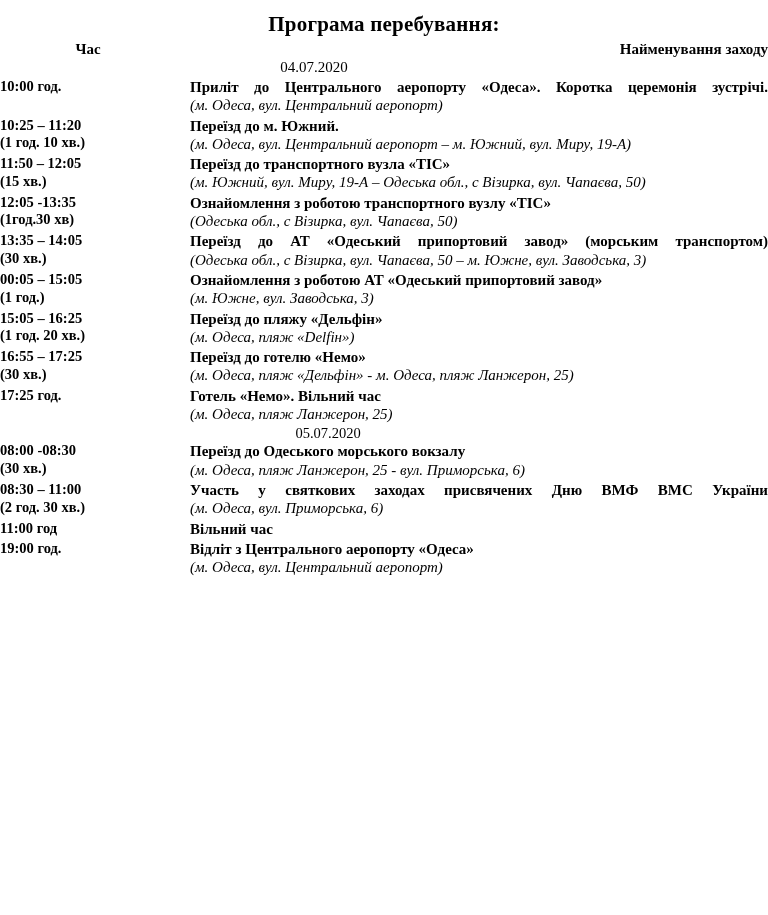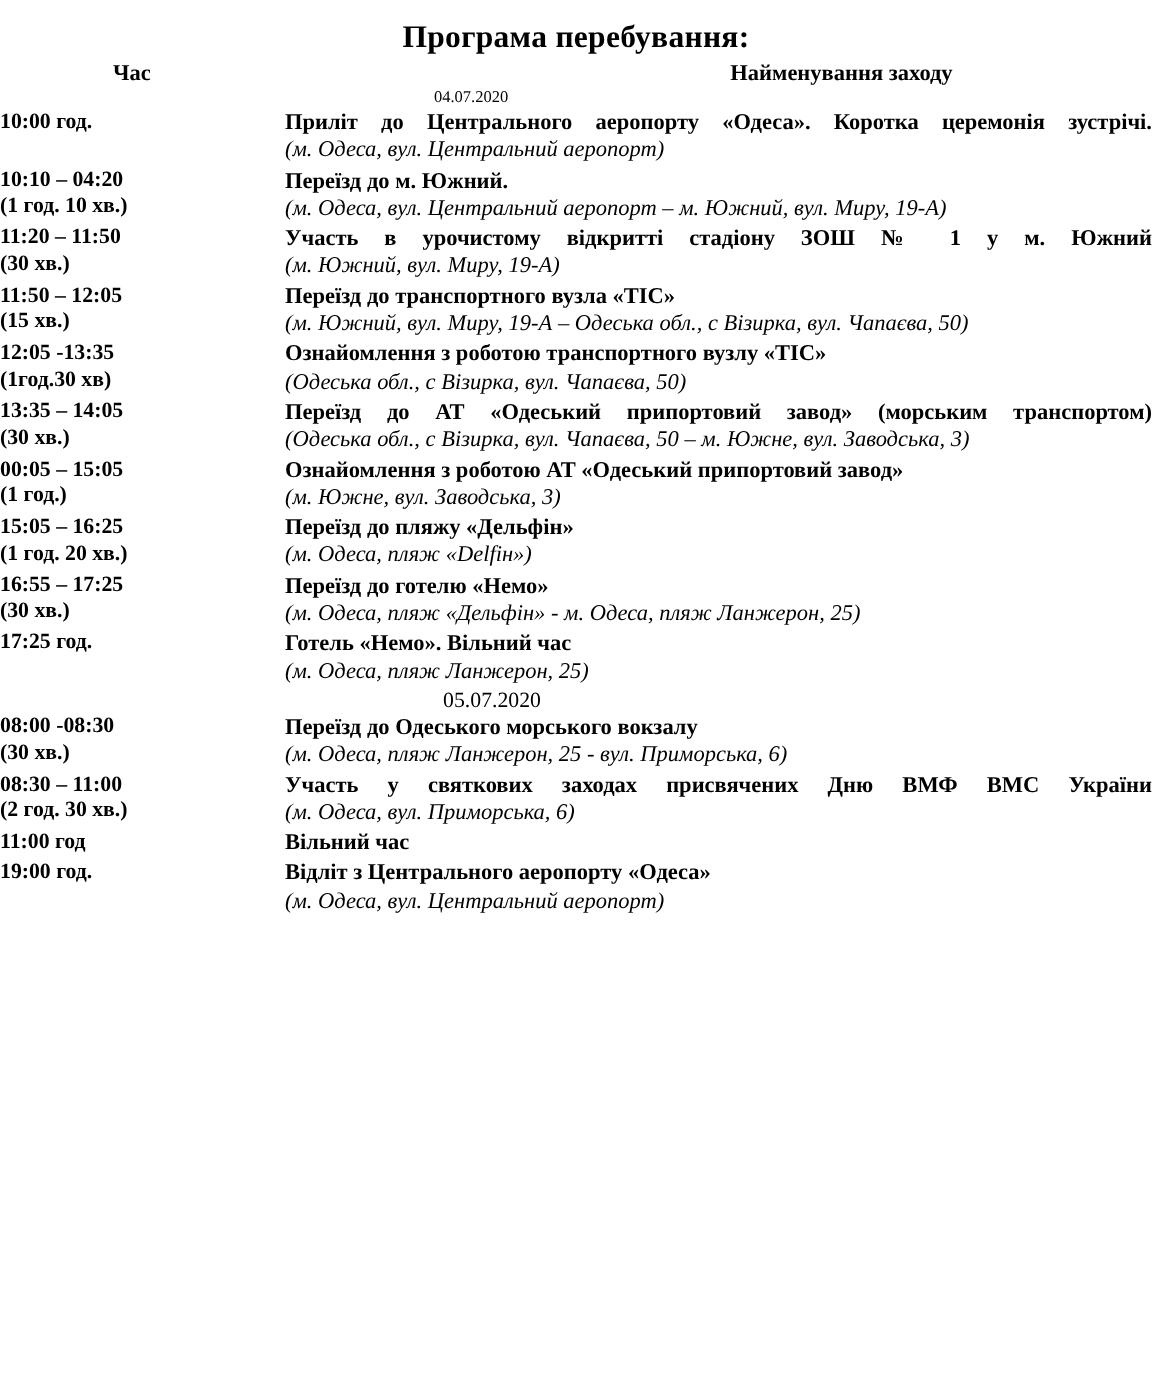--- a/index.html
+++ b/index.html
@@ -37,26 +37,26 @@
     gap: 24px;
   }
   .headrow .h-time {
     width: 190px;
     text-align: center;
     box-sizing: border-box;
     padding-right: 14px;
   }
   .headrow .h-desc {
     flex: 1;
-    text-align: center;
+    text-align: right;
     padding-left: 140px;
   }
   .datehdr {
     text-align: center;
-    font-size: 11px;
+    font-size: 15px;
     margin: 1px 0 2px 0;
     padding-right: 140px;
   }
   table.sched {
     border-collapse: collapse;
     width: 100%;
     table-layout: fixed;
   }
   table.sched td {
     vertical-align: top;
@@ -124,36 +124,26 @@
           <td class="time">
             <span class="t-main">10:00 год.</span>
           </td>
           <td class="desc">
             <span class="d-main">Приліт до Центрального аеропорту «Одеса». Коротка церемонія зустрічі.</span>
             <span class="d-note">(м. Одеса, вул. Центральний аеропорт)</span>
           </td>
         </tr>
         <tr class="row">
           <td class="time">
-            <span class="t-main">10:10 – 04:20</span>
+            <span class="t-main">10:25 – 11:20</span>
             <span class="t-sub">(1 год. 10 хв.)</span>
           </td>
           <td class="desc">
             <span class="d-main nojust">Переїзд до м. Южний.</span>
             <span class="d-note">(м. Одеса, вул. Центральний аеропорт – м. Южний, вул. Миру, 19-А)</span>
-          </td>
-        </tr>
-        <tr class="row">
-          <td class="time">
-            <span class="t-main">11:20 – 11:50</span>
-            <span class="t-sub">(30 хв.)</span>
-          </td>
-          <td class="desc">
-            <span class="d-main">Участь в урочистому відкритті стадіону ЗОШ № 1 у м. Южний</span>
-            <span class="d-note">(м. Южний, вул. Миру, 19-А)</span>
           </td>
         </tr>
         <tr class="row">
           <td class="time">
             <span class="t-main">11:50 – 12:05</span>
             <span class="t-sub">(15 хв.)</span>
           </td>
           <td class="desc">
             <span class="d-main nojust">Переїзд до транспортного вузла «ТІС»</span>
             <span class="d-note">(м. Южний, вул. Миру, 19-А – Одеська обл., с Візирка, вул. Чапаєва, 50)</span>

